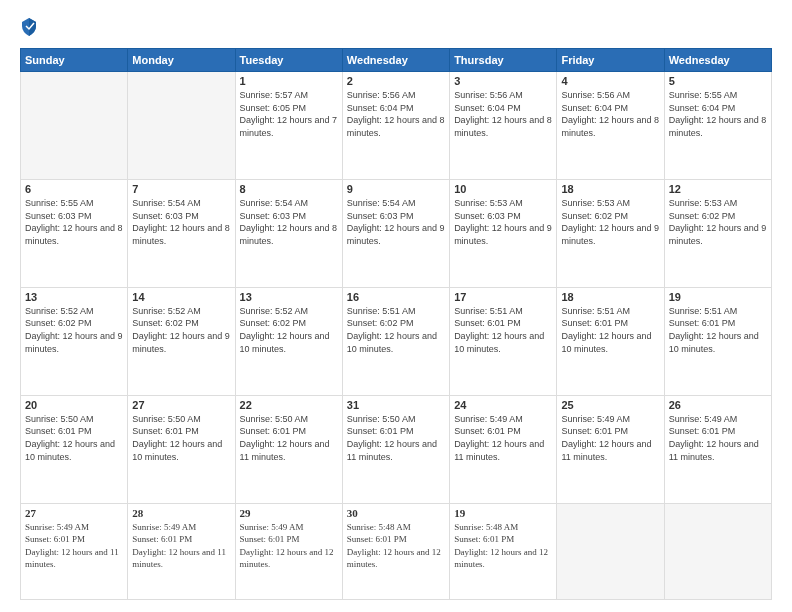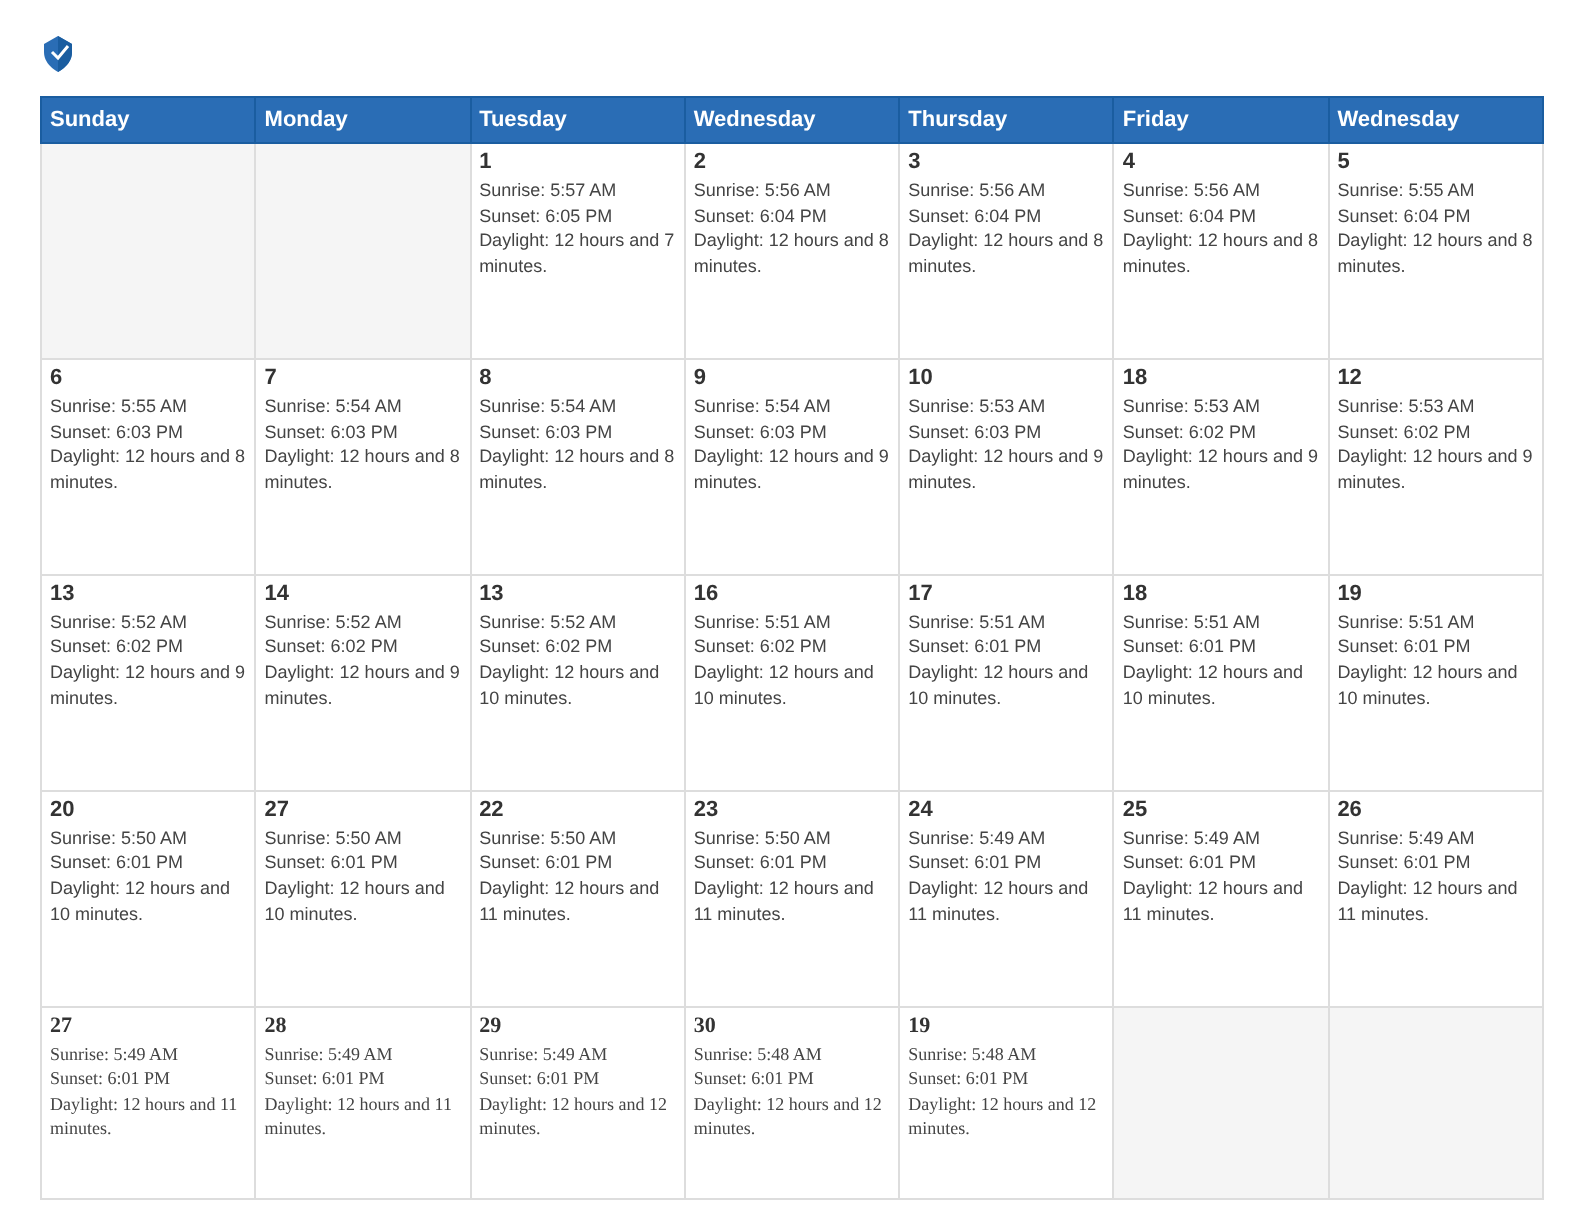--- a/index.html
+++ b/index.html
@@ -224,21 +224,21 @@
           </td>
           <td>
             <span class="day-number">27</span>
             <div class="day-info">Sunrise: 5:50 AM<br>Sunset: 6:01 PM<br>Daylight: 12 hours and 10 minutes.</div>
           </td>
           <td>
             <span class="day-number">22</span>
             <div class="day-info">Sunrise: 5:50 AM<br>Sunset: 6:01 PM<br>Daylight: 12 hours and 11 minutes.</div>
           </td>
           <td>
-            <span class="day-number">23</span>
+            <span class="day-number">31</span>
             <div class="day-info">Sunrise: 5:50 AM<br>Sunset: 6:01 PM<br>Daylight: 12 hours and 11 minutes.</div>
           </td>
           <td>
             <span class="day-number">24</span>
             <div class="day-info">Sunrise: 5:49 AM<br>Sunset: 6:01 PM<br>Daylight: 12 hours and 11 minutes.</div>
           </td>
           <td>
             <span class="day-number">25</span>
             <div class="day-info">Sunrise: 5:49 AM<br>Sunset: 6:01 PM<br>Daylight: 12 hours and 11 minutes.</div>
           </td>

